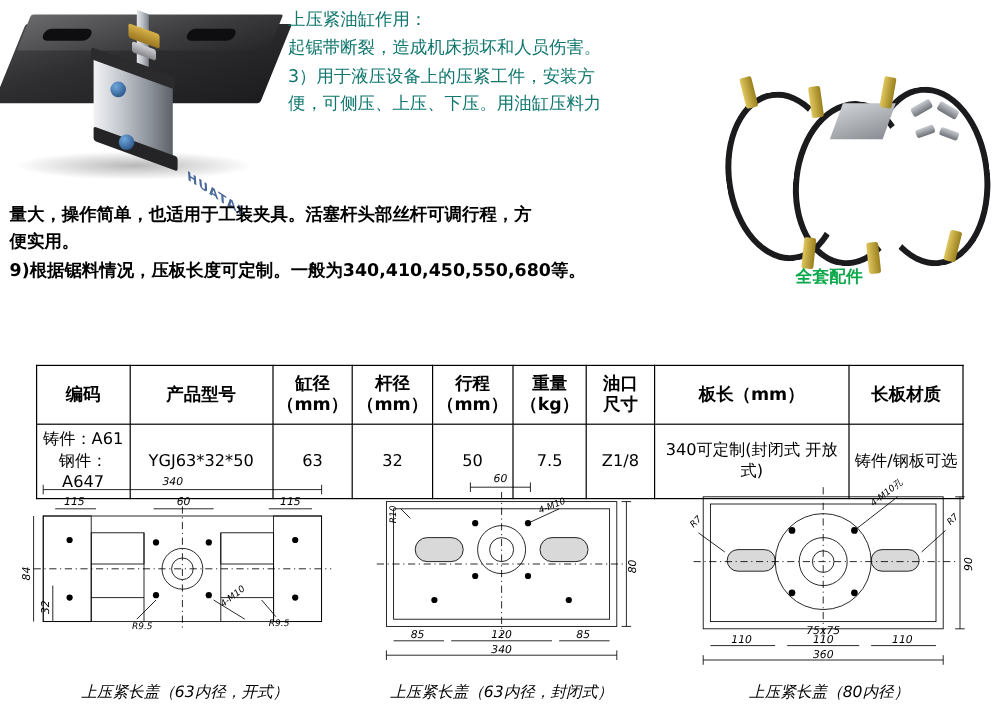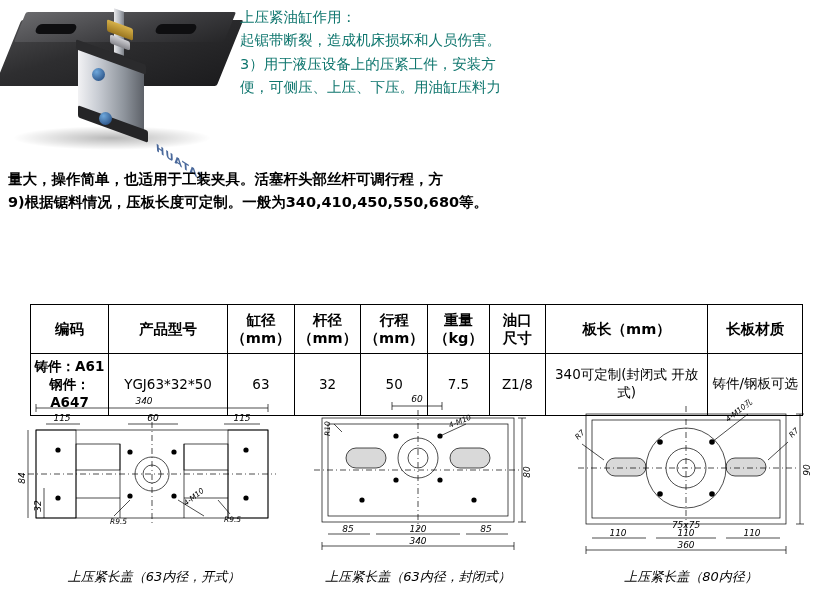--- a/index.html
+++ b/index.html
@@ -241,21 +241,20 @@
     line-height: 1.25;
   }
   table.spec tbody td {
     height: 28px;
     font-size: 13.5px;
   }
   td.code-cell {
     font-size: 9.5px;
     line-height: 1.35;
     text-align: center;
-    font-weight: bold;
   }
   td.small {
     font-size: 11px;
   }
 
   
   .drawings {
     position: absolute;
     left: 0;
     top: 388px;
@@ -312,23 +311,41 @@
 
   <div class="text-block">
     <div class="t-line">上压紧油缸作用：</div>
     <div class="t-line">起锯带断裂，造成机床损坏和人员伤害。</div>
     <div class="t-line">3）用于液压设备上的压紧工件，安装方</div>
     <div class="t-line">便，可侧压、上压、下压。用油缸压料力</div>
   </div>
 
   <div class="text-wrap-lines">
     <div class="t-line">量大，操作简单，也适用于工装夹具。活塞杆头部丝杆可调行程，方</div>
+    <div class="t-line">便实用。</div>
     <div class="t-line">9)根据锯料情况，压板长度可定制。一般为340,410,450,550,680等。</div>
   </div>
 
+  <div class="acc-photo">
+    <div class="hose h1"></div>
+    <div class="hose h2"></div>
+    <div class="hose h3"></div>
+    <div class="acc-block"></div>
+    <div class="acc-fit a1"></div>
+    <div class="acc-fit a2"></div>
+    <div class="acc-fit a3"></div>
+    <div class="acc-fit a4"></div>
+    <div class="ferrule f1"></div>
+    <div class="ferrule f2"></div>
+    <div class="ferrule f3"></div>
+    <div class="ferrule f4"></div>
+    <div class="ferrule f5"></div>
+    <div class="ferrule f6"></div>
+    <div class="acc-label">全套配件</div>
+  </div>
 </div>
 
 <div class="spec-table-wrap">
   <table class="spec">
     <thead>
       <tr>
         <th style="width:78px">
           <div>编码</div>
         </th>
         <th style="width:118px">

